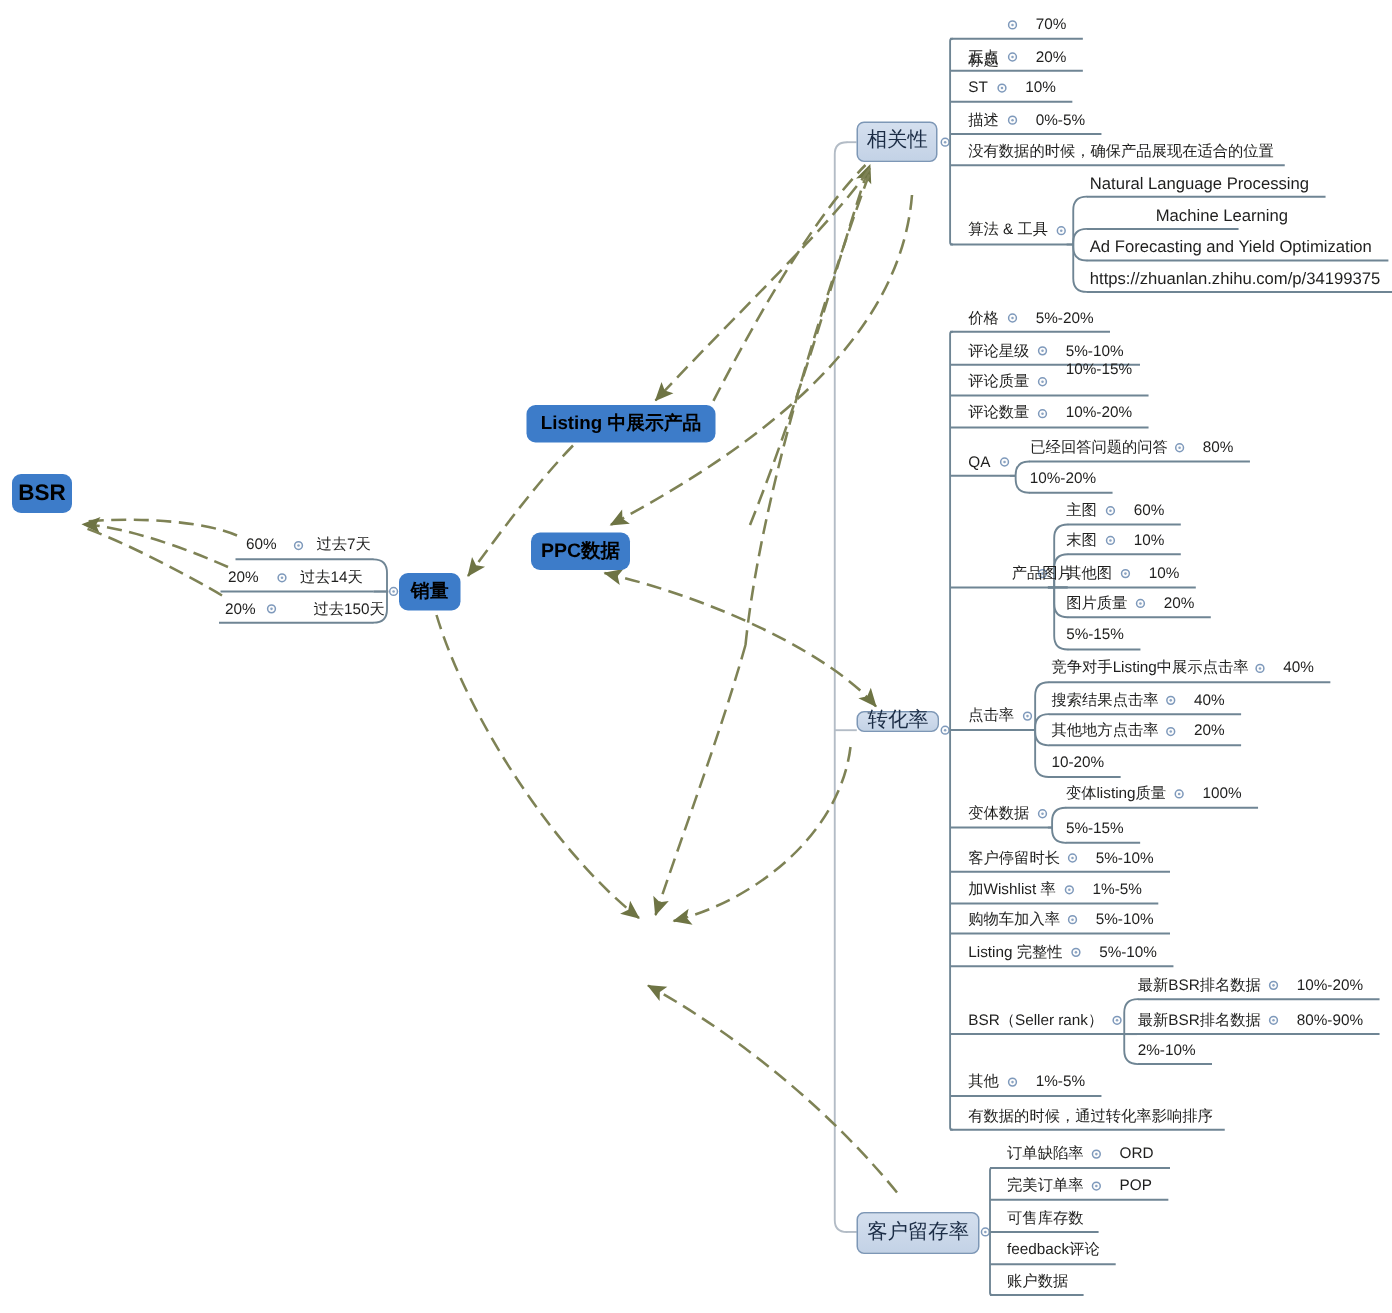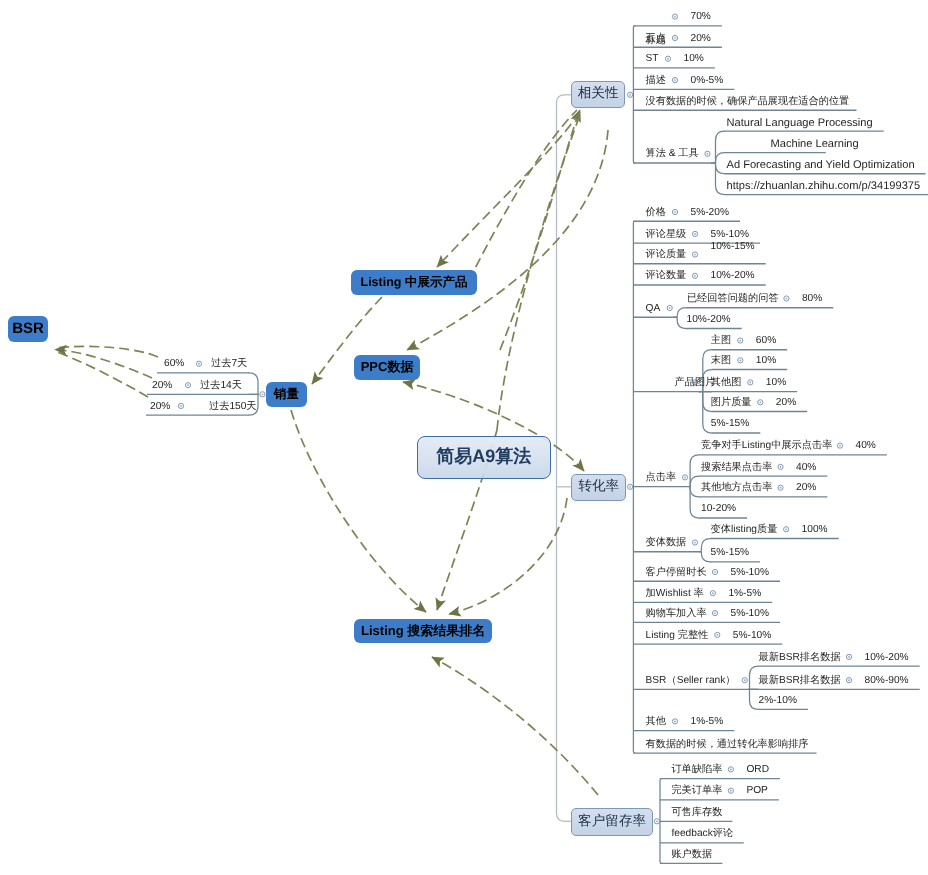--- a/index.html
+++ b/index.html
@@ -291,21 +291,21 @@
       <div class="row-label" style="left: 645.5px; top: 54.3px;">ST</div>
       <div class="row-value" style="left: 683.5px; top: 54.3px;">10%</div>
       <div class="row-label" style="left: 645.5px; top: 75.7px;">描述</div>
       <div class="row-value" style="left: 690.5px; top: 75.7px;">0%-5%</div>
       <div class="row-label" style="left: 645.5px; top: 96.6px;">没有数据的时候，确保产品展现在适合的位置</div>
       <div class="row-label" style="left: 645.5px; top: 149.4px;">算法 &amp; 工具</div>
       <div class="row-label" style="left: 726.5px; top: 117.5px; font-size: 11.1px;">Natural Language Processing</div>
       <div class="row-label" style="left: 726.5px; top: 139px; font-size: 11.1px; margin-left: 44px;">Machine Learning</div>
       <div class="row-label" style="left: 726.5px; top: 160.1px; font-size: 11.1px;">Ad Forecasting and Yield Optimization</div>
       <div class="row-label" style="left: 726.5px; top: 181px; font-size: 11.1px;">https://zhuanlan.zhihu.com/p/34199375</div>
-      <div class="box pale" style="left: 571.2px; top: 473.6px; width: 55.2px; height: 27px; font-size: 13.6px;">转化率</div>
+      <div class="box pale" style="left: 571.2px; top: 473.6px; width: 55.2px; height: 14px; font-size: 13.6px;">转化率</div>
       <div class="row-label" style="left: 645.5px; top: 207.6px;">价格</div>
       <div class="row-value" style="left: 690.5px; top: 207.6px;">5%-20%</div>
       <div class="row-label" style="left: 645.5px; top: 229.5px;">评论星级</div>
       <div class="row-value" style="left: 710.5px; top: 229.5px;">5%-10%</div>
       <div class="row-label" style="left: 645.5px; top: 250.1px;">评论质量</div>
       <div class="row-value" style="left: 710.5px; top: 242px;">10%-15%</div>
       <div class="row-label" style="left: 645.5px; top: 271.4px;">评论数量</div>
       <div class="row-value" style="left: 710.5px; top: 271.4px;">10%-20%</div>
       <div class="row-label" style="left: 645.5px; top: 303.6px;">QA</div>
       <div class="row-label" style="left: 686.9px; top: 294.1px;">已经回答问题的问答</div>
@@ -358,19 +358,17 @@
       <div class="row-label" style="left: 671.4px; top: 807.7px;">可售库存数</div>
       <div class="row-label" style="left: 671.4px; top: 829.3px;">feedback评论</div>
       <div class="row-label" style="left: 671.4px; top: 849.7px;">账户数据</div>
       <div class="box blue" style="left: 266.1px; top: 382px; width: 40.7px; height: 25.3px; font-size: 12.6px;">销量</div>
       <div class="row-label" style="left: 211px; top: 359.3px;">过去7天</div>
       <div class="row-value" style="left: 164px; top: 359.3px;">60%</div>
       <div class="row-label" style="left: 200px; top: 380.8px;">过去14天</div>
       <div class="row-value" style="left: 152px; top: 380.8px;">20%</div>
       <div class="row-label" style="left: 193px; top: 401.5px; margin-left: 16px;">过去150天</div>
       <div class="row-value" style="left: 150px; top: 401.5px;">20%</div>
-      <div class="box root" style="left: 416.8px; top: 435.7px; width: 133.8px; height: 43.1px; font-size: 18px;">简易A9算法</div>
       <div class="box blue" style="left: 7.8px; top: 316px; width: 40.4px; height: 25.7px; font-size: 15px;">BSR</div>
       <div class="box blue" style="left: 351px; top: 270.3px; width: 126px; height: 24.6px; font-size: 12.5px;">Listing 中展示产品</div>
       <div class="box blue" style="left: 353.7px; top: 354.9px; width: 66.7px; height: 25.1px; font-size: 13px;">PPC数据</div>
-      <div class="box blue" style="left: 354.2px; top: 618.9px; width: 137.9px; height: 24.2px; font-size: 13px;">Listing 搜索结果排名</div>
     </div>
 </div>
 
 </body></html>

